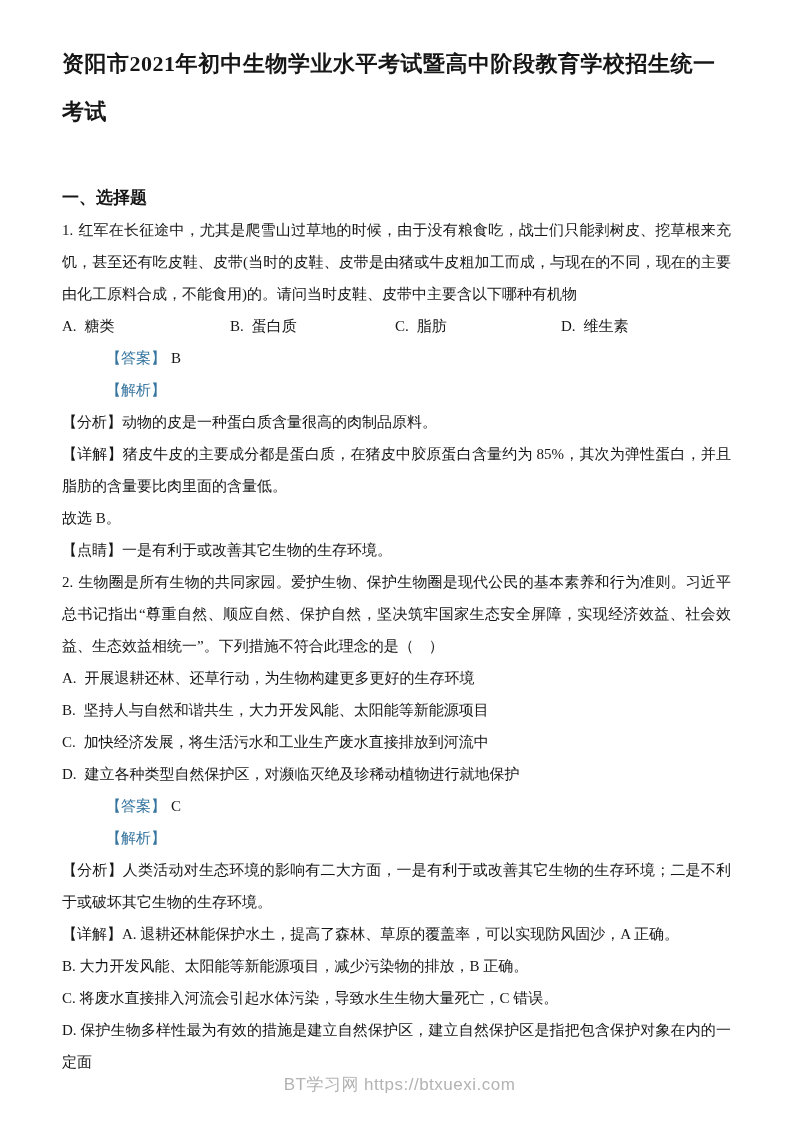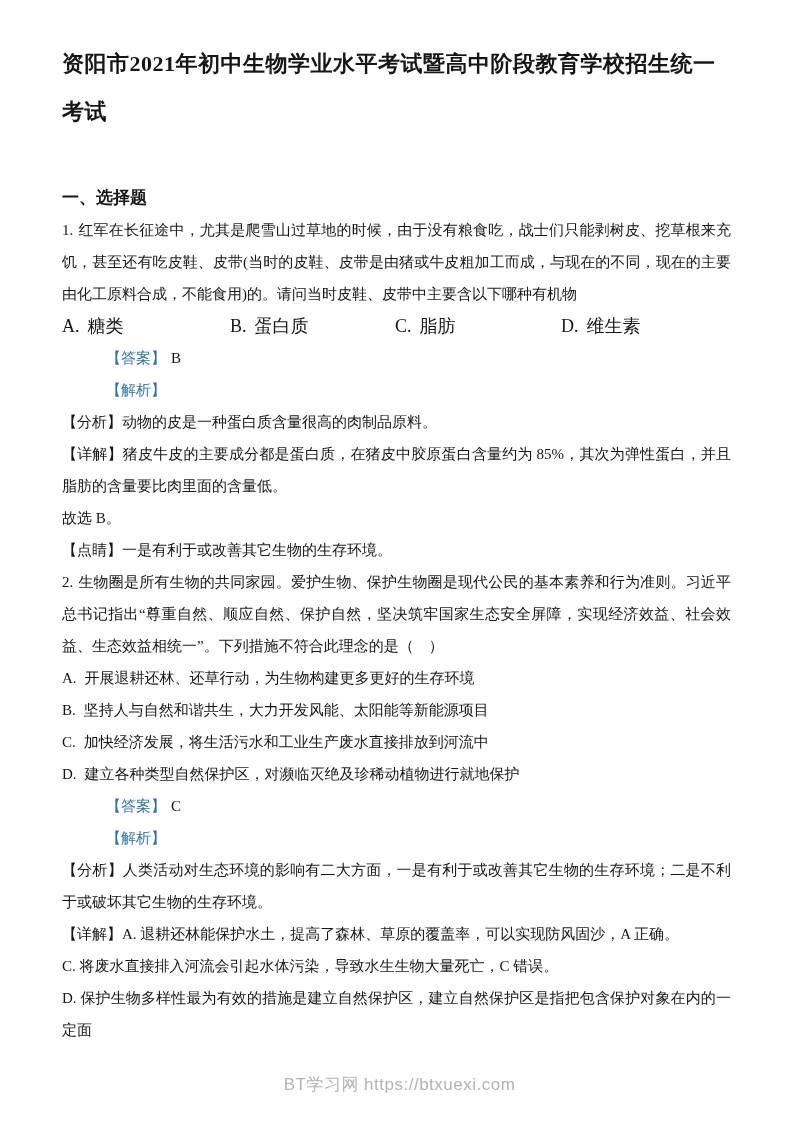--- a/index.html
+++ b/index.html
@@ -34,21 +34,21 @@
     line-height: 32px;
     margin: 0;
     text-align: justify;
   }
   .q-number { margin-right: 5px; }
   .tag { color: var(--tag-blue, #35749e); margin-left: 44px; }
   .ans-letter { margin-left: 5px; }
   .options-row {
     display: grid;
     grid-template-columns: 168px 165px 166px 1fr;
-    font-size: 18px;
+    font-size: 15px;
     line-height: 32px;
   }
   .opt-label { margin-right: 8px; }
   .watermark {
     position: absolute;
     left: 0; right: 0;
     bottom: 26px;
     text-align: center;
     font-family: "Liberation Sans", sans-serif;
     font-size: 17px;
@@ -94,18 +94,19 @@
   <p class="line"><span class="opt-label">C.</span><span>加快经济发展，将生活污水和工业生产废水直接排放到河流中</span></p>
   <p class="line"><span class="opt-label">D.</span><span>建立各种类型自然保护区，对濒临灭绝及珍稀动植物进行就地保护</span></p>
 
   <p class="line"><span class="tag">【答案】</span><span class="ans-letter">C</span></p>
 
   <p class="line"><span class="tag">【解析】</span></p>
 
   <p class="line"><span>【分析】</span><span>人类活动对生态环境的影响有二大方面，一是有利于或改善其它生物的生存环境；二是不利于或破坏其它生物的生存环境。</span></p>
 
   <p class="line"><span>【详解】</span><span>A. 退耕还林能保护水土，提高了森林、草原的覆盖率，可以实现防风固沙，A 正确。</span></p>
+  <p class="line"><span></span><span>B. 大力开发风能、太阳能等新能源项目，减少污染物的排放，B 正确。</span></p>
   <p class="line"><span></span><span>C. 将废水直接排入河流会引起水体污染，导致水生生物大量死亡，C 错误。</span></p>
   <p class="line"><span></span><span>D. 保护生物多样性最为有效的措施是建立自然保护区，建立自然保护区是指把包含保护对象在内的一定面</span></p>
 
 </div>
 
 <div class="watermark">BT学习网 https://btxuexi.com</div>
 
 </body></html>

